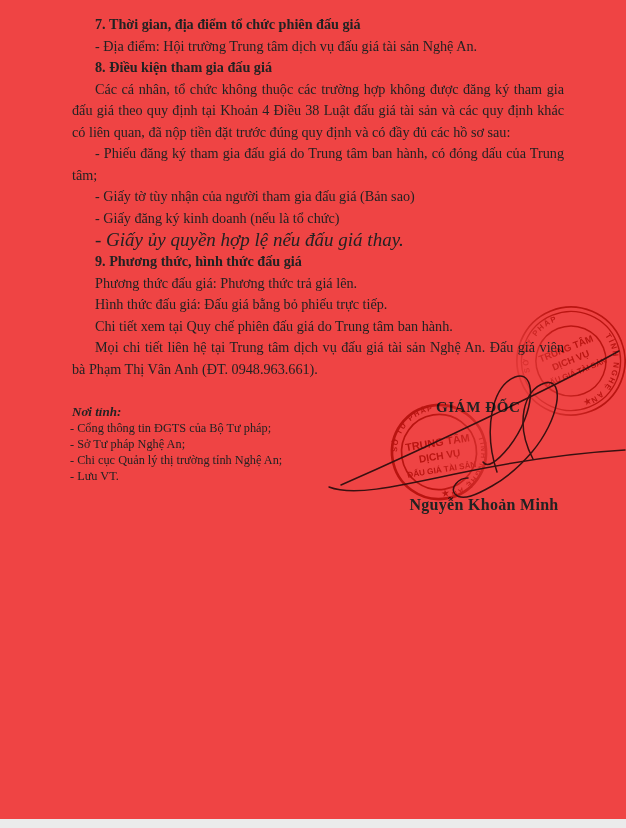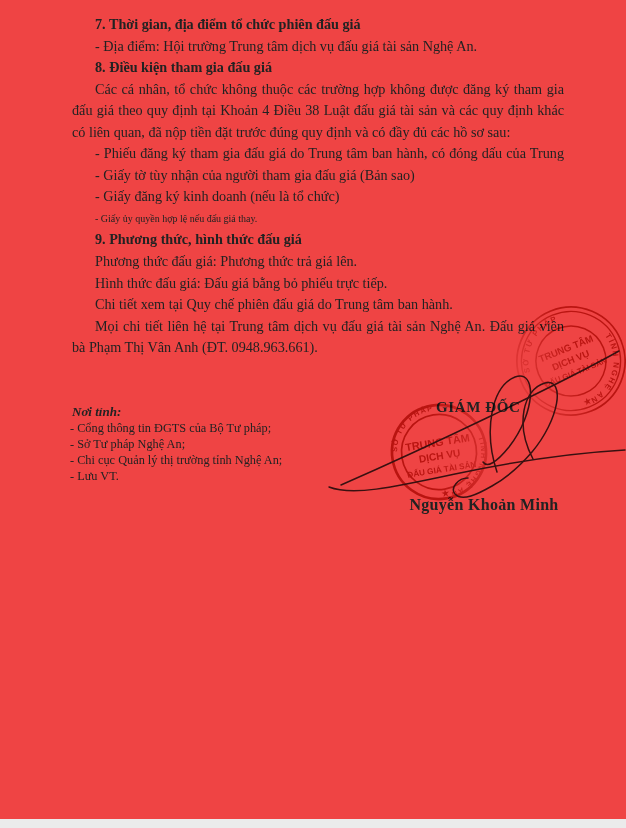--- a/index.html
+++ b/index.html
@@ -48,23 +48,24 @@
 <div class="page">
 
   <div class="doc-column">
     <div class="ln b ind fitline" style="font-size: 14.2px;">7. Thời gian, địa điểm tổ chức phiên đấu giá</div>
     <div class="ln ind fitline" style="font-size: 14.2px;">- Địa điểm: Hội trường Trung tâm dịch vụ đấu giá tài sản Nghệ An.</div>
     <div class="ln b ind fitline" style="font-size: 14.2px;">8. Điều kiện tham gia đấu giá</div>
     <div class="ln ind j fitline" style="font-size: 14.2px;">Các cá nhân, tổ chức không thuộc các trường hợp không được đăng ký tham gia</div>
     <div class="ln j fitline" style="font-size: 14.2px;">đấu giá theo quy định tại Khoản 4 Điều 38 Luật đấu giá tài sản và các quy định khác</div>
     <div class="ln fitline" style="font-size: 14.2px;">có liên quan, đã nộp tiền đặt trước đúng quy định và có đầy đủ các hồ sơ sau:</div>
     <div class="ln ind j fitline" style="font-size: 14.2px;">- Phiếu đăng ký tham gia đấu giá do Trung tâm ban hành, có đóng dấu của Trung</div>
+    <div class="ln fitline" style="font-size: 14.2px;">tâm;</div>
     <div class="ln ind fitline" style="font-size: 14.2px;">- Giấy tờ tùy nhận của người tham gia đấu giá (Bản sao)</div>
     <div class="ln ind fitline" style="font-size: 14.2px;">- Giấy đăng ký kinh doanh (nếu là tổ chức)</div>
-    <div class="ln ind fitline" style="font-size: 10px;">- Giấy ủy quyền hợp lệ nếu đấu giá thay.</div>
+    <div class="ln ind fitline" style="font-size: 19px; font-style: italic;">- Giấy ủy quyền hợp lệ nếu đấu giá thay.</div>
     <div class="ln b ind fitline" style="font-size: 14.2px;">9. Phương thức, hình thức đấu giá</div>
     <div class="ln ind fitline" style="font-size: 14.2px;">Phương thức đấu giá: Phương thức trả giá lên.</div>
     <div class="ln ind fitline" style="font-size: 14.2px;">Hình thức đấu giá: Đấu giá bằng bỏ phiếu trực tiếp.</div>
     <div class="ln ind fitline" style="font-size: 14.2px;">Chi tiết xem tại Quy chế phiên đấu giá do Trung tâm ban hành.</div>
     <div class="ln ind j fitline" style="font-size: 14.2px;">Mọi chi tiết liên hệ tại Trung tâm dịch vụ đấu giá tài sản Nghệ An. Đấu giá viên</div>
     <div class="ln fitline" style="font-size: 14.2px;">bà Phạm Thị Vân Anh (ĐT. 0948.963.661).</div>
   </div>
 
   <div class="recips-label">Nơi tỉnh:</div>
   <div class="recips">

